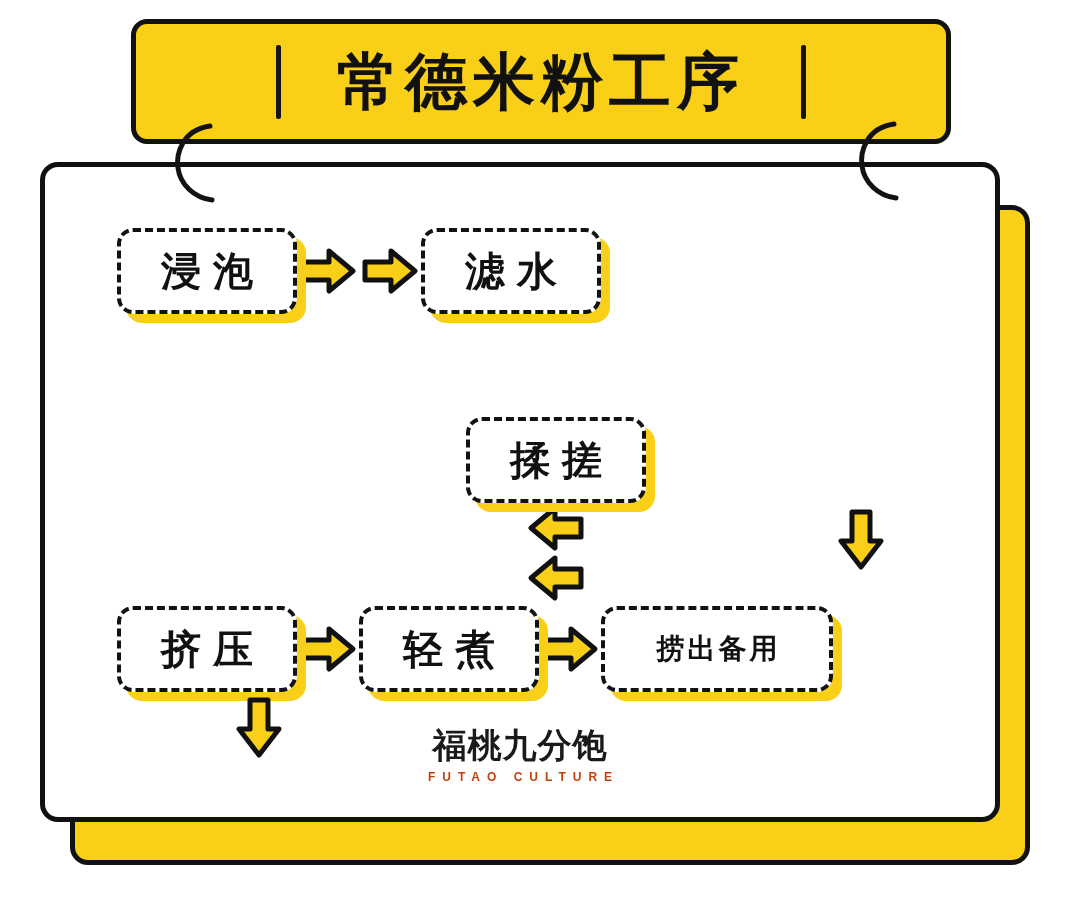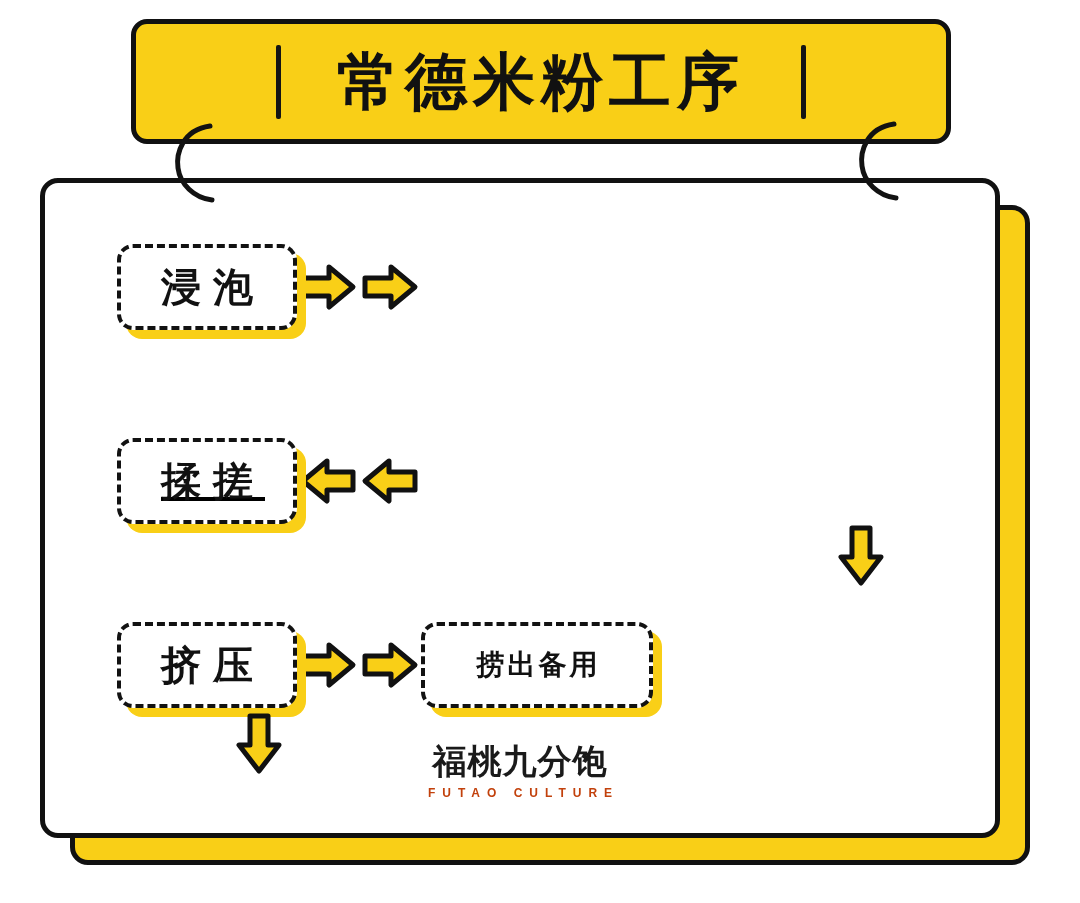--- a/index.html
+++ b/index.html
@@ -75,21 +75,21 @@
     height: 660px;
     background: #F9CF17;
     border: 5px solid #111111;
     border-radius: 18px;
     box-sizing: border-box;
     z-index: 10;
   }
   .card {
     position: absolute;
     left: 40px;
-    top: 178px;
+    top: 162px;
     width: 960px;
     height: 660px;
     background: #FFFFFF;
     border: 5px solid #111111;
     border-radius: 18px;
     box-sizing: border-box;
     z-index: 20;
   }
 
   
@@ -106,21 +106,21 @@
     width: 100%;
     height: 96px;
     display: flex;
     align-items: center;
     padding-left: 72px;
     box-sizing: border-box;
   }
   .row-1 { top: 56px; }
   .row-2 { top: 250px; }
   .row-3 { top: 434px; }
-  .row-2.rtl { flex-direction: row; text-decoration: underline; }
+  .row-2.rtl { flex-direction: column; }
 
   
   .node {
     position: relative;
     flex: 0 0 auto;
     height: 86px;
   }
   .node .fill {
     position: absolute;
     left: 9px;
@@ -230,20 +230,26 @@
       <div class="gap">
         <svg class="arrow-h" viewBox="0 0 62 50">
           <path d="M6 16 H32 V5 L56 25 L32 45 V34 H6 Z" fill="#F9CF17" stroke="#111111" stroke-width="5" stroke-linejoin="round"></path>
         </svg>
       </div>
       <div class="gap">
         <svg class="arrow-h" viewBox="0 0 62 50">
           <path d="M6 16 H32 V5 L56 25 L32 45 V34 H6 Z" fill="#F9CF17" stroke="#111111" stroke-width="5" stroke-linejoin="round"></path>
         </svg>
       </div>
+      <div class="node w2">
+        <div class="fill"></div>
+        <div class="box">
+          <span class="label">滤水</span>
+        </div>
+      </div>
     </div>
 
     <div class="row row-2 rtl">
       <div class="node w2">
         <div class="fill"></div>
         <div class="box">
           <span class="label">揉搓</span>
         </div>
       </div>
       <div class="gap">
@@ -262,20 +268,26 @@
       <div class="node w2">
         <div class="fill"></div>
         <div class="box">
           <span class="label">挤压</span>
         </div>
       </div>
       <div class="gap">
         <svg class="arrow-h" viewBox="0 0 62 50">
           <path d="M6 16 H32 V5 L56 25 L32 45 V34 H6 Z" fill="#F9CF17" stroke="#111111" stroke-width="5" stroke-linejoin="round"></path>
         </svg>
+      </div>
+      <div class="node w2">
+        <div class="fill"></div>
+        <div class="box">
+          <span class="label">轻煮</span>
+        </div>
       </div>
       <div class="gap">
         <svg class="arrow-h" viewBox="0 0 62 50">
           <path d="M6 16 H32 V5 L56 25 L32 45 V34 H6 Z" fill="#F9CF17" stroke="#111111" stroke-width="5" stroke-linejoin="round"></path>
         </svg>
       </div>
       <div class="node w4">
         <div class="fill"></div>
         <div class="box">
           <span class="label">捞出备用</span>

